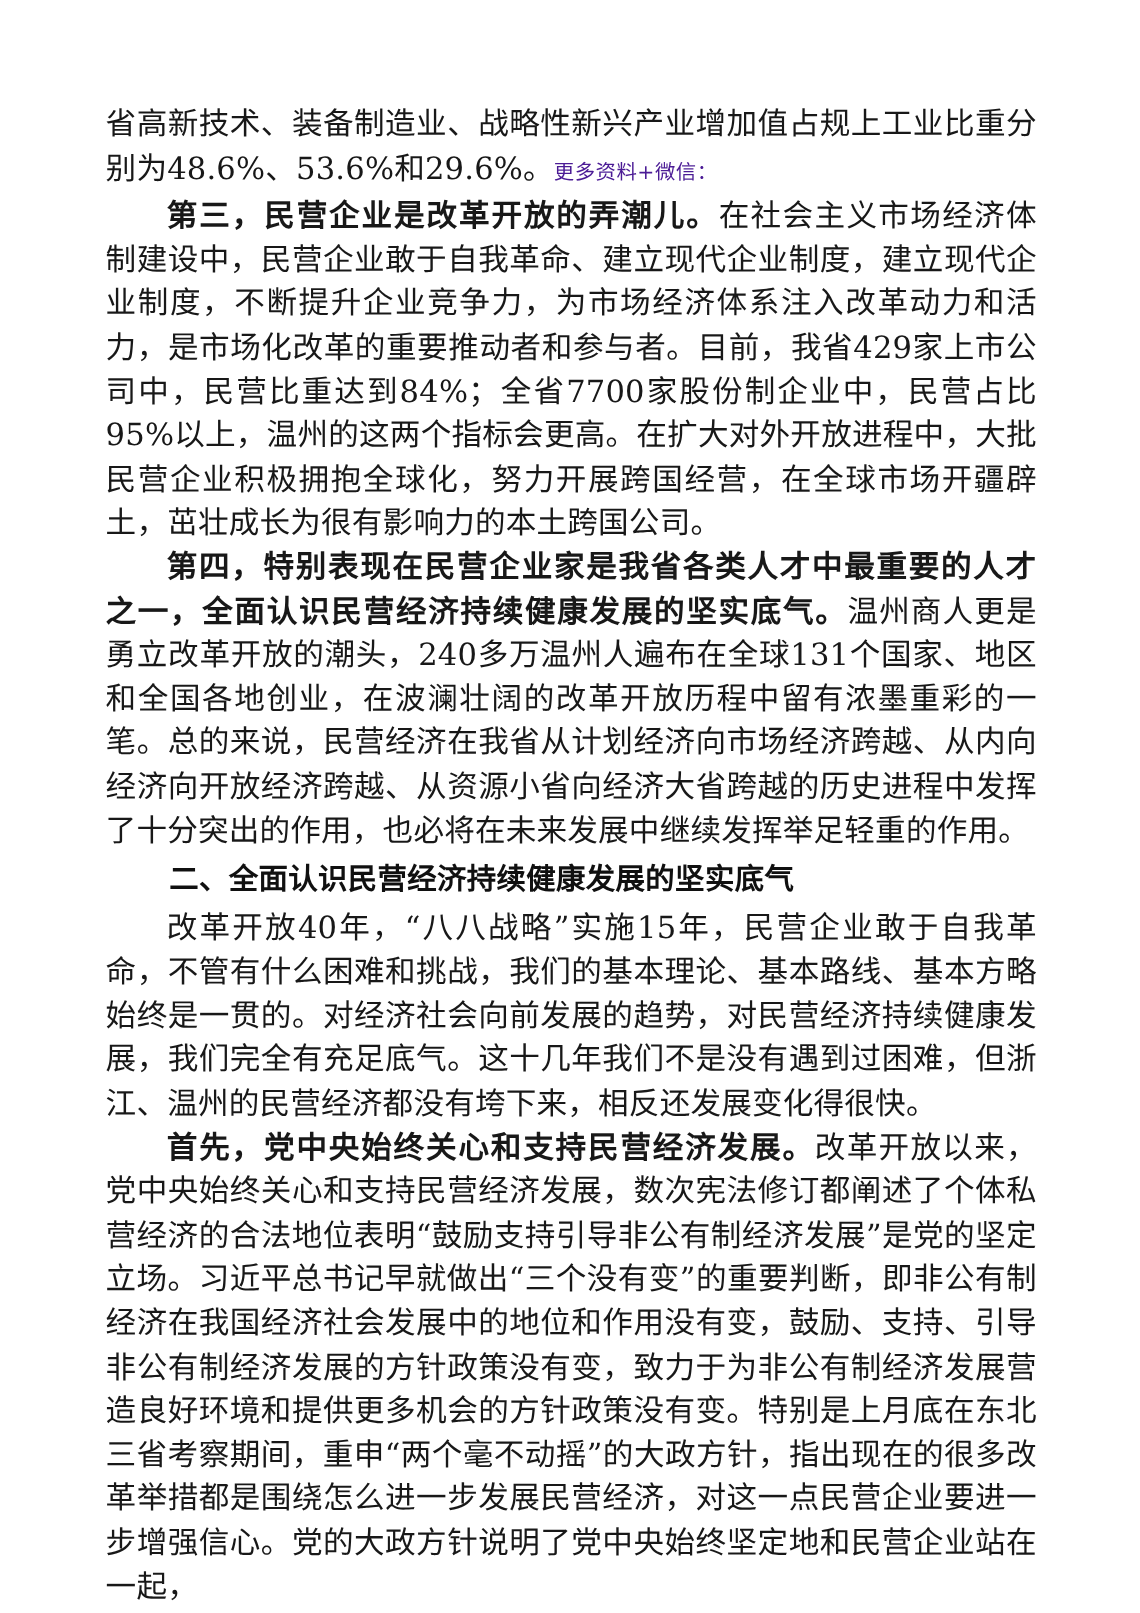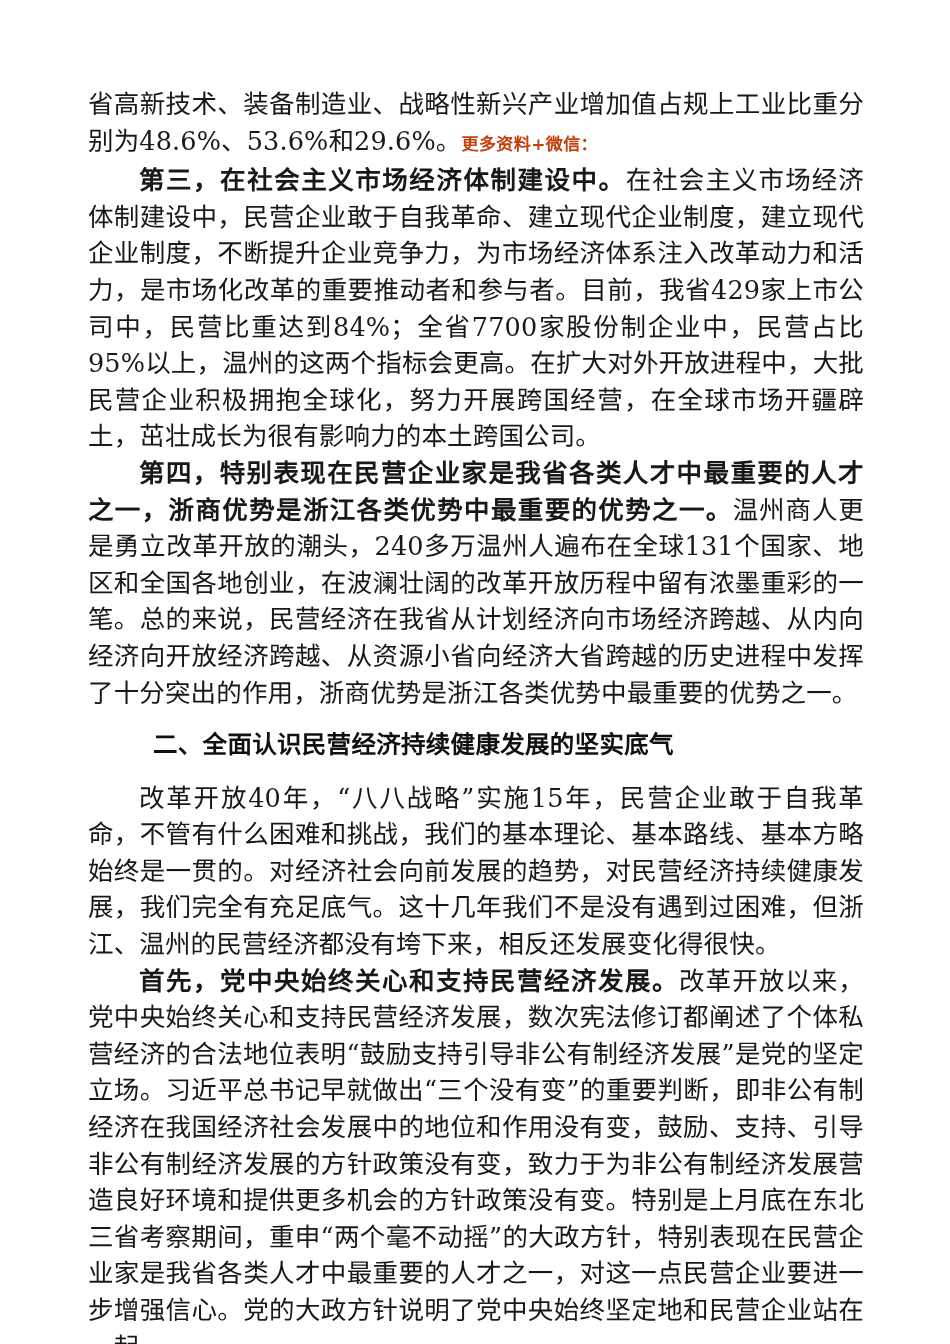--- a/index.html
+++ b/index.html
@@ -53,29 +53,29 @@
 
   
   .lead {
     font-weight: 700;
     letter-spacing: 0.6px;
   }
 
   
   .note {
     font-size: 17px;
-    color: #c2410c;
-    font-weight: 700;
+    color: #4c1d95;
+    font-weight: 400;
     letter-spacing: 0.4px;
     vertical-align: baseline;
   }
 
   
   .section-heading {
-    margin: 16px;
+    margin: 4px;
     font-family: "DejaVu Sans", "Liberation Sans", sans-serif;
     font-size: 24.5px;
     line-height: 36.6px;
     font-weight: 700;
     letter-spacing: 0.3px;
     text-indent: 2em;
     color: #121212;
   }
 
   
@@ -84,24 +84,24 @@
   }
 </style>
 </head>
 <body>
 
 <div class="page">
   <div class="page-body">
 
     <p class="para"><span>省高新技术、装备制造业、战略性新兴产业增加值占规上工业比重分别为48.6%、53.6%和29.6%。</span><span class="note">更多资料+微信：</span></p>
 
-    <p class="para indent"><span class="lead">第三，在社会主义市场经济体制建设中。</span><span>在社会主义市场经济体制建设中，民营企业敢于自我革命、建立现代企业制度，建立现代企业制度，不断提升企业竞争力，为市场经济体系注入改革动力和活力，是市场化改革的重要推动者和参与者。目前，我省429家上市公司中，民营比重达到84%；全省7700家股份制企业中，民营占比95%以上，温州的这两个指标会更高。在扩大对外开放进程中，大批民营企业积极拥抱全球化，努力开展跨国经营，在全球市场开疆辟土，茁壮成长为很有影响力的本土跨国公司。</span></p>
+    <p class="para indent"><span class="lead">第三，民营企业是改革开放的弄潮儿。</span><span>在社会主义市场经济体制建设中，民营企业敢于自我革命、建立现代企业制度，建立现代企业制度，不断提升企业竞争力，为市场经济体系注入改革动力和活力，是市场化改革的重要推动者和参与者。目前，我省429家上市公司中，民营比重达到84%；全省7700家股份制企业中，民营占比95%以上，温州的这两个指标会更高。在扩大对外开放进程中，大批民营企业积极拥抱全球化，努力开展跨国经营，在全球市场开疆辟土，茁壮成长为很有影响力的本土跨国公司。</span></p>
 
-    <p class="para indent"><span class="lead">第四，特别表现在民营企业家是我省各类人才中最重要的人才之一，浙商优势是浙江各类优势中最重要的优势之一。</span><span>温州商人更是勇立改革开放的潮头，240多万温州人遍布在全球131个国家、地区和全国各地创业，在波澜壮阔的改革开放历程中留有浓墨重彩的一笔。总的来说，民营经济在我省从计划经济向市场经济跨越、从内向经济向开放经济跨越、从资源小省向经济大省跨越的历史进程中发挥了十分突出的作用，浙商优势是浙江各类优势中最重要的优势之一。</span></p>
+    <p class="para indent"><span class="lead">第四，特别表现在民营企业家是我省各类人才中最重要的人才之一，全面认识民营经济持续健康发展的坚实底气。</span><span>温州商人更是勇立改革开放的潮头，240多万温州人遍布在全球131个国家、地区和全国各地创业，在波澜壮阔的改革开放历程中留有浓墨重彩的一笔。总的来说，民营经济在我省从计划经济向市场经济跨越、从内向经济向开放经济跨越、从资源小省向经济大省跨越的历史进程中发挥了十分突出的作用，也必将在未来发展中继续发挥举足轻重的作用。</span></p>
 
     <p class="section-heading">二、全面认识民营经济持续健康发展的坚实底气</p>
 
     <p class="para indent">改革开放40年，“八八战略”实施15年，民营企业敢于自我革命，不管有什么困难和挑战，我们的基本理论、基本路线、基本方略始终是一贯的。对经济社会向前发展的趋势，对民营经济持续健康发展，我们完全有充足底气。这十几年我们不是没有遇到过困难，但浙江、温州的民营经济都没有垮下来，相反还发展变化得很快。</p>
 
-    <p class="para indent"><span class="lead">首先，党中央始终关心和支持民营经济发展。</span><span>改革开放以来，党中央始终关心和支持民营经济发展，数次宪法修订都阐述了个体私营经济的合法地位表明“鼓励支持引导非公有制经济发展”是党的坚定立场。习近平总书记早就做出“三个没有变”的重要判断，即非公有制经济在我国经济社会发展中的地位和作用没有变，鼓励、支持、引导非公有制经济发展的方针政策没有变，致力于为非公有制经济发展营造良好环境和提供更多机会的方针政策没有变。特别是上月底在东北三省考察期间，重申“两个毫不动摇”的大政方针，特别表现在民营企业家是我省各类人才中最重要的人才之一，对这一点民营企业要进一步增强信心。党的大政方针说明了党中央始终坚定地和民营企业站在一起，</span></p>
+    <p class="para indent"><span class="lead">首先，党中央始终关心和支持民营经济发展。</span><span>改革开放以来，党中央始终关心和支持民营经济发展，数次宪法修订都阐述了个体私营经济的合法地位表明“鼓励支持引导非公有制经济发展”是党的坚定立场。习近平总书记早就做出“三个没有变”的重要判断，即非公有制经济在我国经济社会发展中的地位和作用没有变，鼓励、支持、引导非公有制经济发展的方针政策没有变，致力于为非公有制经济发展营造良好环境和提供更多机会的方针政策没有变。特别是上月底在东北三省考察期间，重申“两个毫不动摇”的大政方针，指出现在的很多改革举措都是围绕怎么进一步发展民营经济，对这一点民营企业要进一步增强信心。党的大政方针说明了党中央始终坚定地和民营企业站在一起，</span></p>
 
   </div>
 </div>
 
 </body></html>

